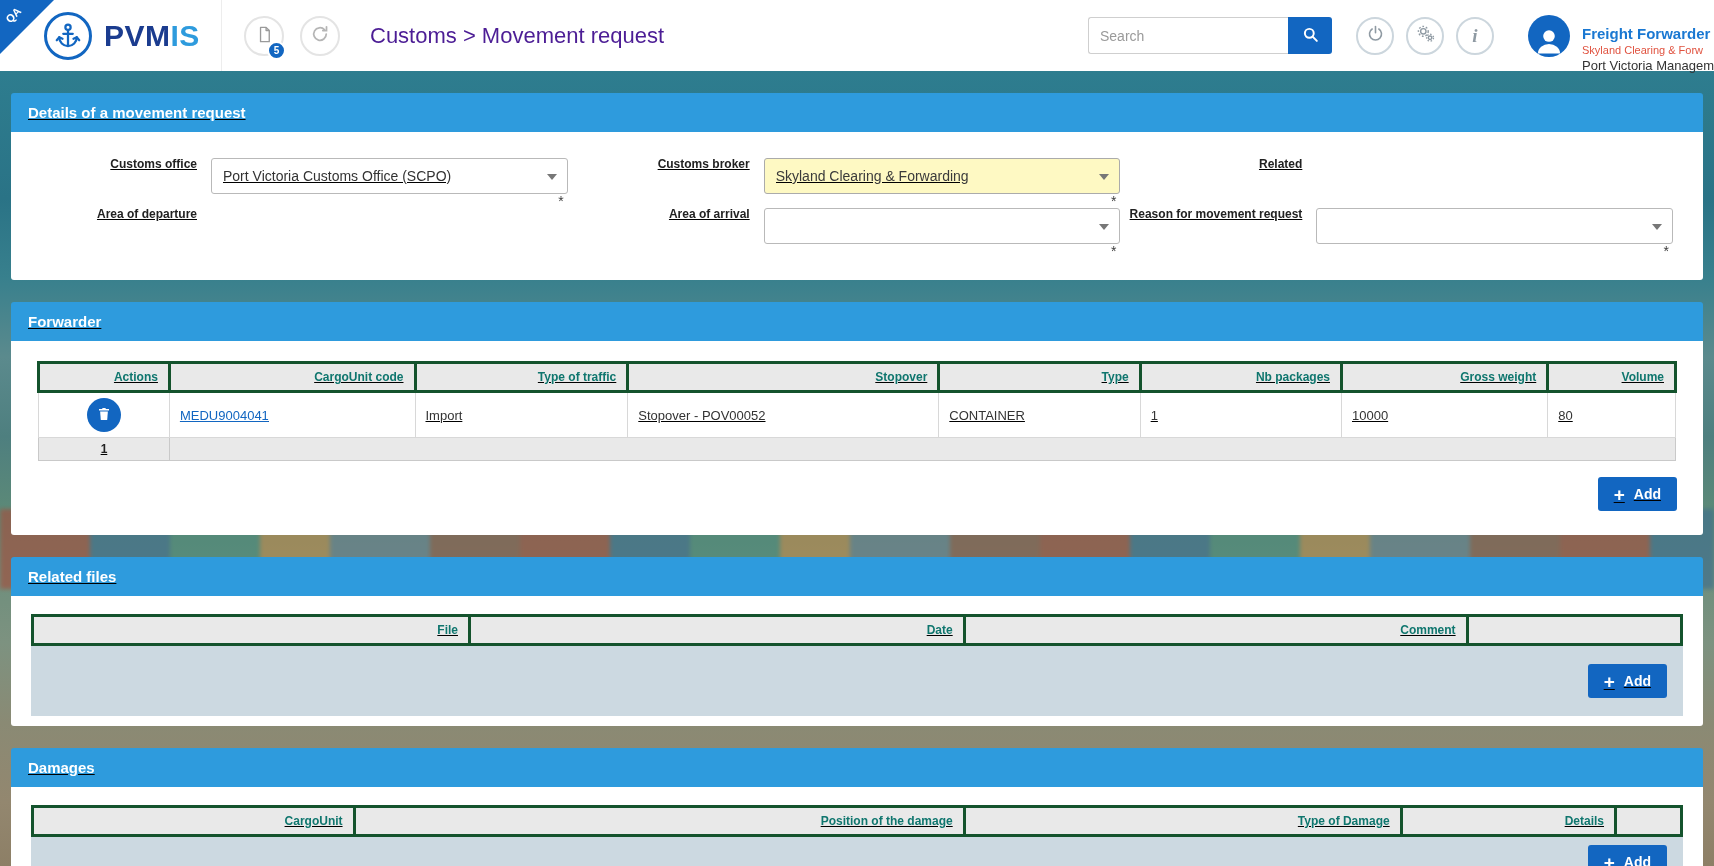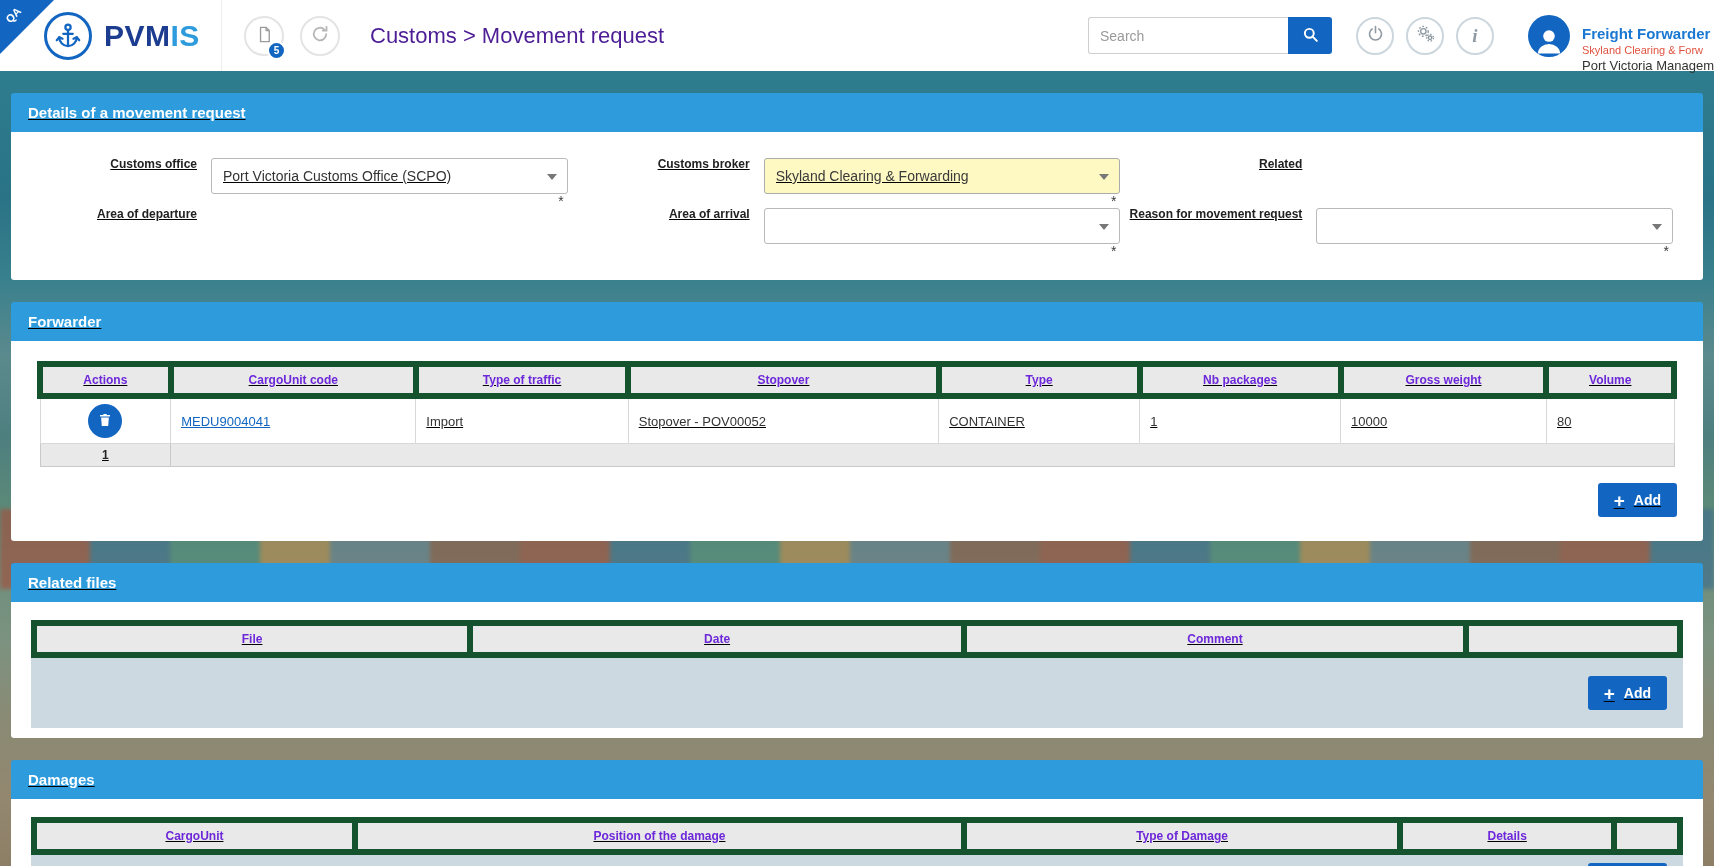--- a/index.html
+++ b/index.html
@@ -79,22 +79,22 @@
   .select.disabled { background: #fef9c3; border-color: #ababab; color: #3a3a3a; }
   .select-value { overflow: hidden; white-space: nowrap; text-overflow: ellipsis; }
   .caret { position: absolute; right: 10px; top: 15px; width: 0; height: 0;
     border-left: 5px solid transparent; border-right: 5px solid transparent; border-top: 6px solid #777; }
   .clear-x { position: absolute; right: 31px; top: 7px; color: #8a8a8a; font-size: 17px; cursor: pointer; }
   .req-star { position: absolute; right: 3px; bottom: -16px; font-size: 14px; color: #3c3c3c; }
 
   
   .cargo-body { padding: 20px 26px 24px 26px; }
   table { width: 100%; border-collapse: collapse; table-layout: fixed; }
-  th { background: #e9e9e9; border: 6px solid #14532d; font-size: 12px; font-weight: bold;
-    text-align: center; padding: 6px 10px; color: #6d28d9; }
+  th { background: #e9e9e9; border: 3px solid #14532d; font-size: 12px; font-weight: bold;
+    text-align: right; padding: 6px 10px; color: #0f766e; }
   td { border: 1px solid #d8d8d8; background: #fff; font-size: 13px; color: #333; padding: 5px 10px; }
   td.center { text-align: center; }
   tfoot td { background: #e9e9e9; border: 1px solid #c9c9c9; font-size: 12px; font-weight: bold;
     padding: 4px 10px; text-align: center; color: #222; }
   .link { color: #1266C1; text-decoration: underline; font-size: 13px; }
   .trash-btn { width: 34px; height: 34px; border-radius: 50%; background: #1266C1; border: none;
     display: inline-flex; align-items: center; justify-content: center; cursor: pointer; }
 
   .add-row { display: flex; justify-content: flex-end; padding: 16px 0 0 0; }
   .btn-add { background: #1266C1; color: #fff; border: none; border-radius: 3px; height: 34px;

